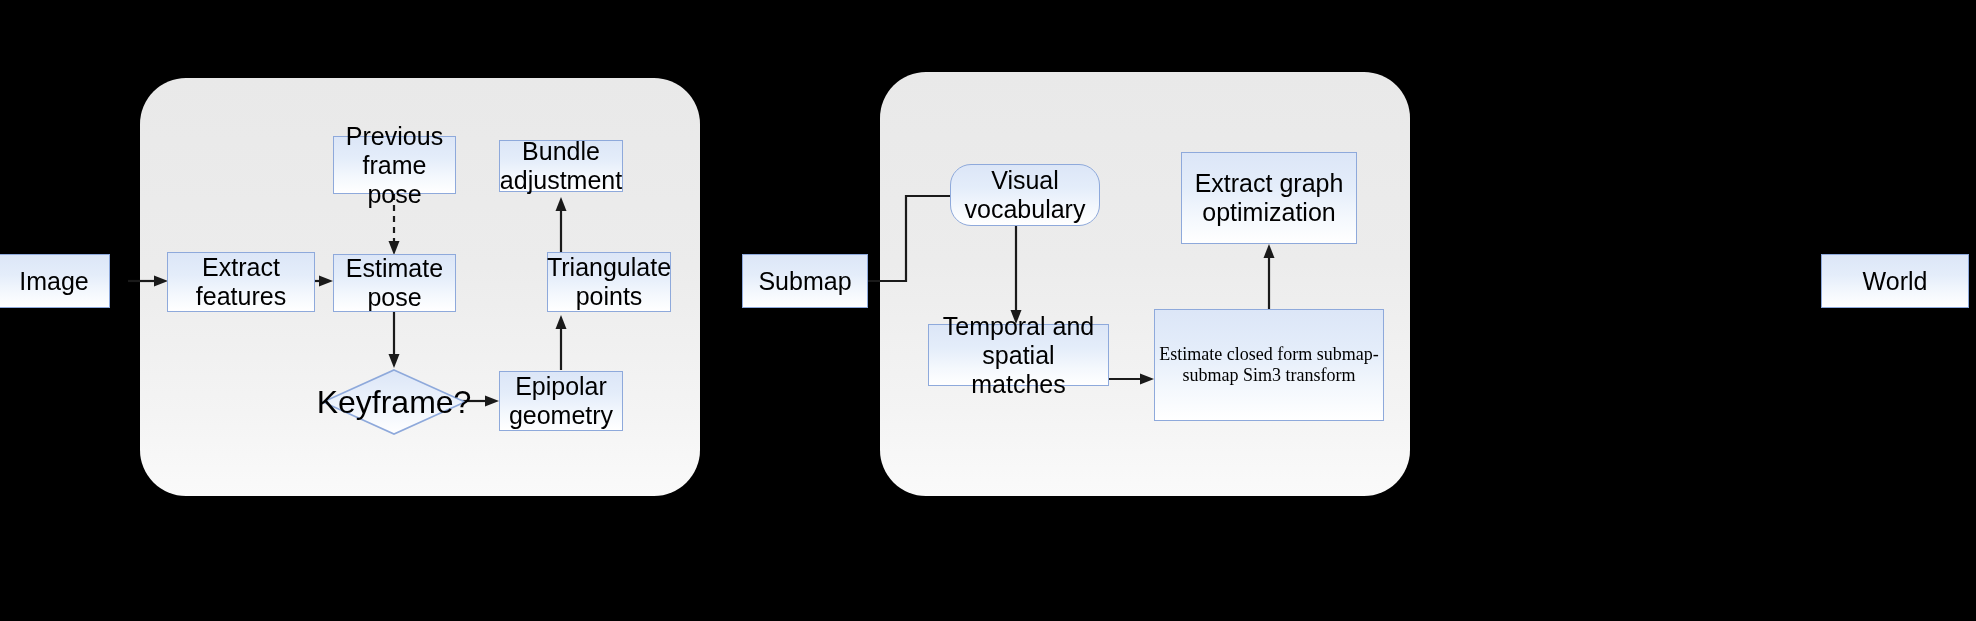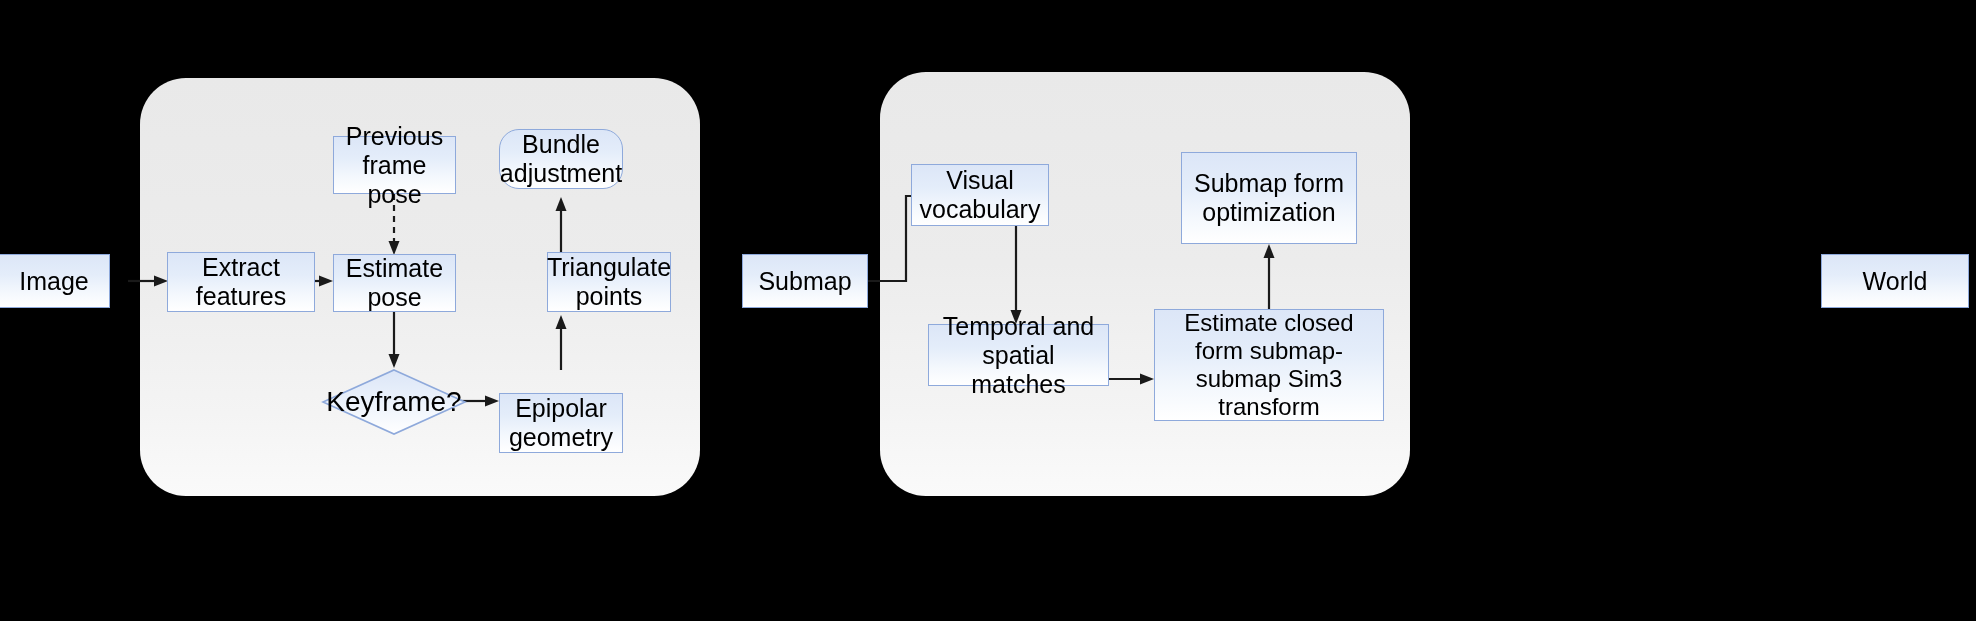--- a/index.html
+++ b/index.html
@@ -23,30 +23,30 @@
     border:1.5px solid #8ea9db;
     background:linear-gradient(180deg,#dce6f7 0%,#e4edfa 38%,#f4f8fd 72%,#ffffff 100%);
     display:flex;align-items:center;justify-content:center;
     text-align:center;
     color:#000;
     font-size:25px;
     line-height:1.16;
     letter-spacing:0px;
     padding:2px 4px;
   }
-  .box.small{font-size:24px;}
+  .box.small{font-size:18px;font-family:Liberation Serif, serif;}
 
   
   .diamond{
     position:absolute;
     display:flex;align-items:center;justify-content:center;
   }
   .diamond svg{position:absolute;left:0;top:0;}
   .diamond span{
-    position:relative;z-index:2;font-size:28px;color:#000;
+    position:relative;z-index:2;font-size:32px;color:#000;
     font-family:"Liberation Sans","DejaVu Sans",sans-serif;
   }
 
   
   .conn{position:absolute;left:0;top:0;width:1976px;height:621px;pointer-events:none;}
   .conn line,.conn path,.conn polyline{stroke:#1a1a1a;stroke-width:2.2;fill:none;}
   .conn .dashed{stroke-dasharray:6 5;}
   .conn polygon{fill:#1a1a1a;}
 </style>
 </head>
@@ -125,27 +125,27 @@
           <stop offset="0%" stop-color="#dce6f7"></stop>
           <stop offset="45%" stop-color="#eaf1fb"></stop>
           <stop offset="100%" stop-color="#ffffff"></stop>
         </linearGradient>
       </defs>
       <polygon points="73,2 144,34 73,66 2,34" fill="url(#dgrad)" stroke="#8ea9db" stroke-width="1.6"></polygon>
     </svg>
     <span>Keyframe?</span>
   </div>
 
-  <div class="box" style="left:499px;top:371px;width:124px;height:60px;margin-top:22px;">Epipolar geometry</div>
+  <div class="box" style="left:499px;top:371px;width:124px;height:60px;">Epipolar geometry</div>
 
   <div class="box" style="left:499px;top:252px;width:124px;height:60px;margin-left:48px;">Triangulate points</div>
 
-  <div class="box" style="left:499px;top:129px;width:124px;height:60px;border-radius:20px;">Bundle adjustment</div>
+  <div class="box" style="left:499px;top:140px;width:124px;height:52px;">Bundle adjustment</div>
 
-  <div class="box" style="left:911px;top:164px;width:138px;height:62px;">Visual vocabulary</div>
+  <div class="box" style="left:950px;top:164px;width:150px;height:62px;border-radius:21px;">Visual vocabulary</div>
 
   <div class="box" style="left:928px;top:324px;width:181px;height:62px;">Temporal and spatial matches</div>
 
   <div class="box small" style="left:1154px;top:309px;width:230px;height:112px;">Estimate closed form submap-submap Sim3 transform</div>
 
-  <div class="box" style="left:1181px;top:152px;width:176px;height:92px;">Submap form optimization</div>
+  <div class="box" style="left:1181px;top:152px;width:176px;height:92px;">Extract graph optimization</div>
 
 </div>
 
 </body></html>

